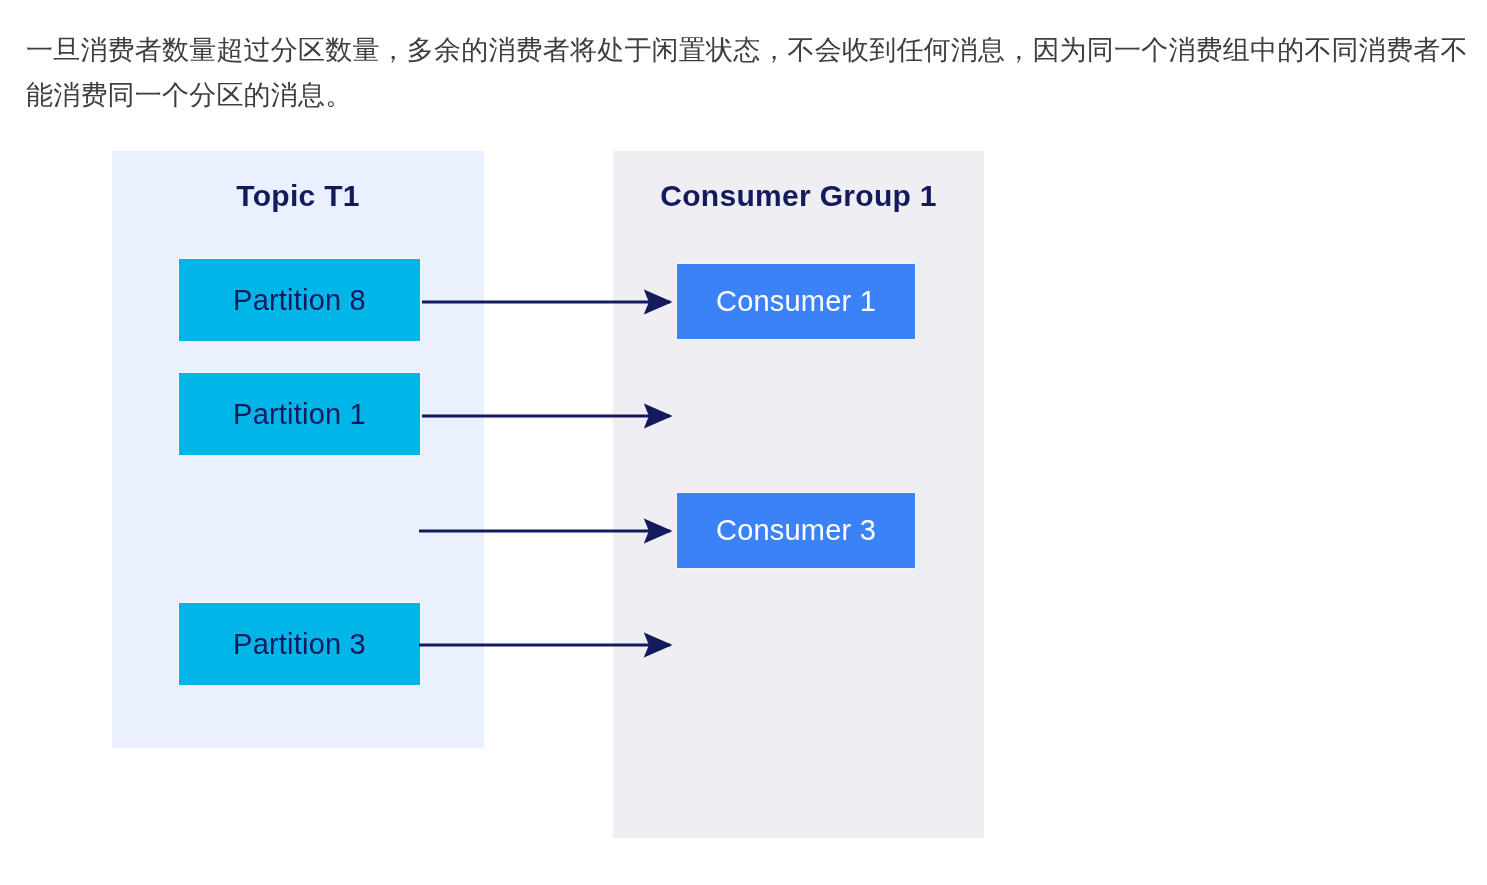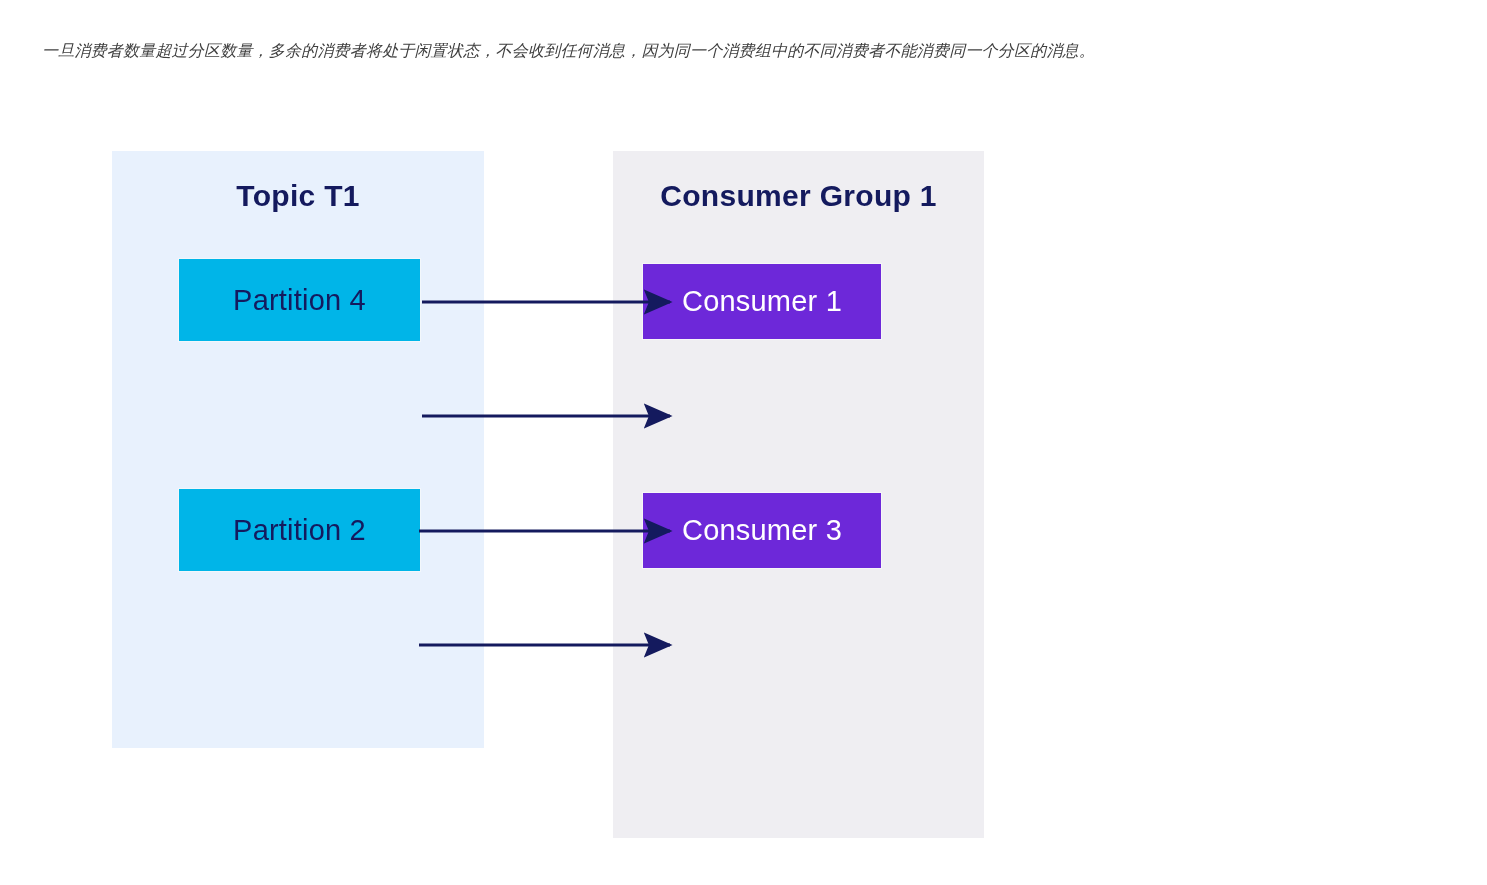--- a/index.html
+++ b/index.html
@@ -11,28 +11,27 @@
     width: 1487px;
     height: 885px;
     overflow: hidden;
     font-family: "Liberation Sans", "DejaVu Sans", sans-serif;
     position: relative;
   }
 
   
   .paragraph {
     position: absolute;
-    left: 42px;
+    left: 26px;
     top: 28px;
     width: 1442px;
-    font-size: 16px;
+    font-size: 27px;
     line-height: 45px;
     color: #3e3e3e;
     letter-spacing: 0.2px;
-    font-style: italic;
   }
 
   
   .diagram {
     position: absolute;
     left: 0;
     top: 0;
     width: 1487px;
     height: 625px;
   }
@@ -79,24 +78,24 @@
   }
   .node-partition {
     left: 178px;
     width: 243px;
     height: 84px;
     background: #00b5e8;
     color: #141a5e;
     border: 1.5px solid #f2f7fb;
   }
   .node-consumer {
-    left: 642px;
+    left: 676px;
     width: 240px;
     height: 77px;
-    background: #6d28d9;
+    background: #3b82f6;
     color: #ffffff;
     border: 1.5px solid #f6f6f8;
     text-align: center;
   }
 
   .arrow-layer {
     position: absolute;
     left: 0;
     top: 0;
     width: 1487px;
@@ -112,22 +111,23 @@
 <div class="diagram">
 
   <div class="panel panel-topic">
     <div class="panel-title">Topic T1</div>
   </div>
 
   <div class="panel panel-group">
     <div class="panel-title">Consumer Group 1</div>
   </div>
 
-  <div class="node node-partition" style="top:258px;">Partition 4</div>
-  <div class="node node-partition" style="top:488px;">Partition 2</div>
+  <div class="node node-partition" style="top:258px;">Partition 8</div>
+  <div class="node node-partition" style="top:372px;">Partition 1</div>
+  <div class="node node-partition" style="top:602px;">Partition 3</div>
 
   <div class="node node-consumer" style="top:263px;">Consumer 1</div>
   <div class="node node-consumer" style="top:492px;">Consumer 3</div>
 
   <svg class="arrow-layer" viewBox="0 0 1487 885" width="1487" height="885" xmlns="http://www.w3.org/2000/svg">
     <defs>
       <marker id="ah" markerWidth="9" markerHeight="9" refX="8.2" refY="4.5" orient="auto" markerUnits="strokeWidth">
         <path d="M0,0.6 L9,4.5 L0,8.4 L1.6,4.5 Z" fill="#141a5e"></path>
       </marker>
     </defs>

